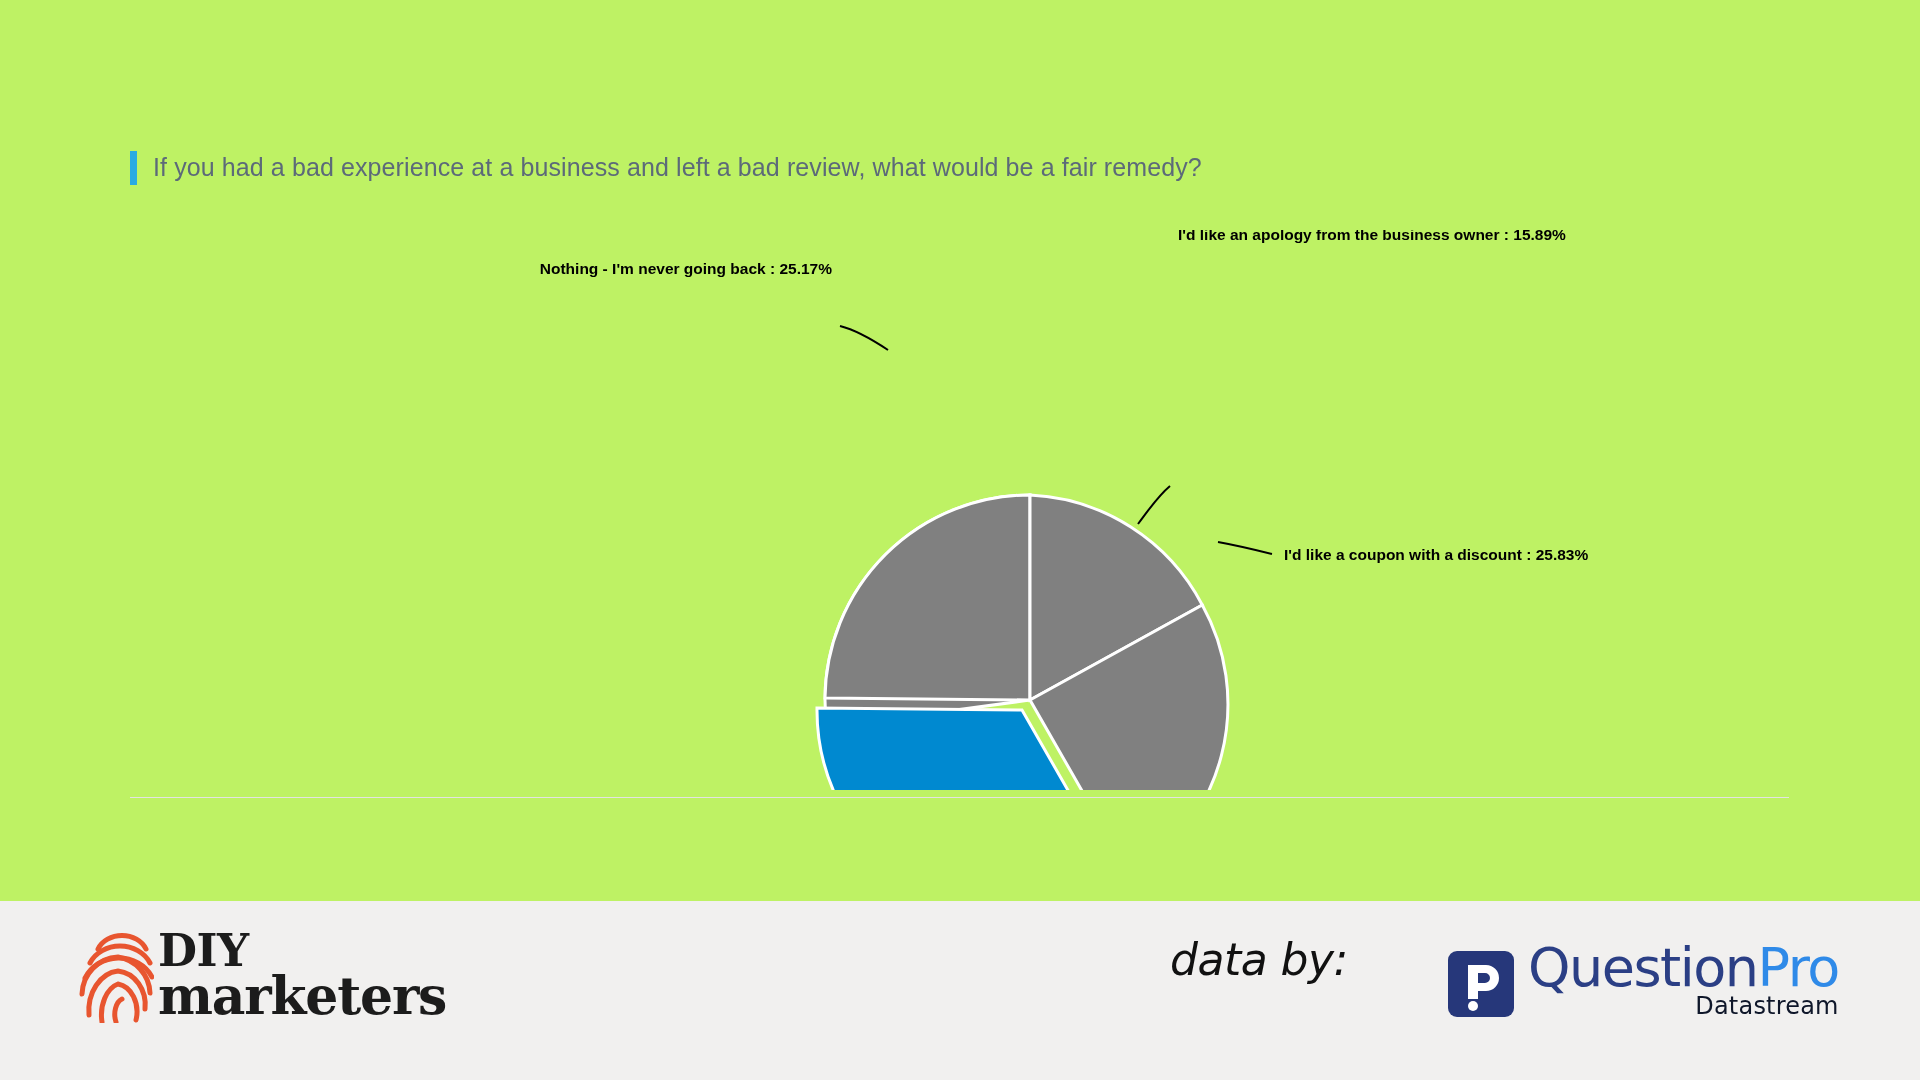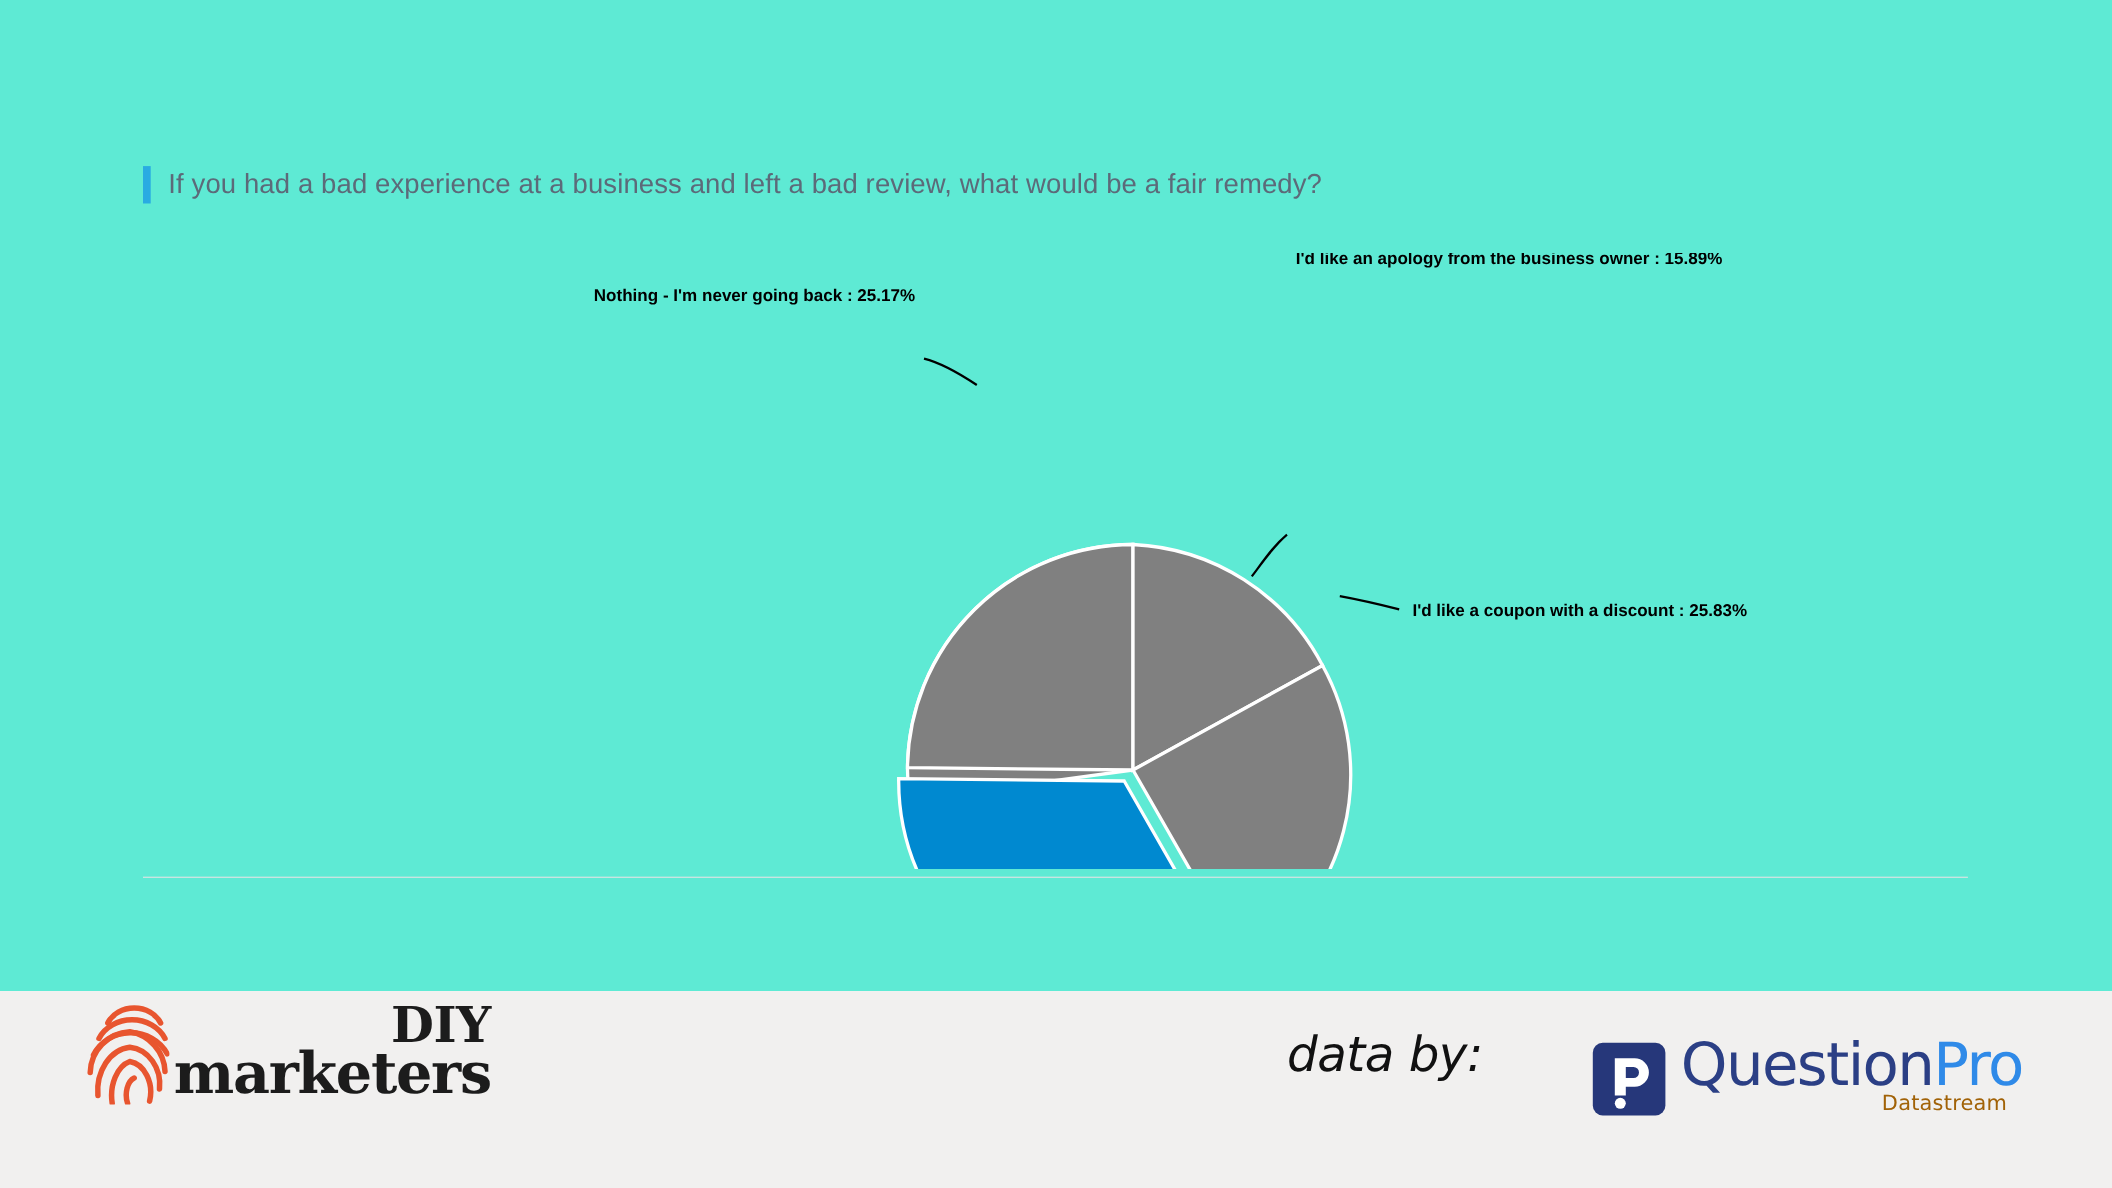--- a/index.html
+++ b/index.html
@@ -14,21 +14,21 @@
     overflow: hidden;
     position: relative;
   }
 
   
   .slide {
     position: absolute;
     left: 0; top: 0;
     width: 1920px;
     height: 901px;
-    background: #5eead4;
+    background: #bef264;
   }
 
   
   .question-row {
     position: absolute;
     left: 130px;
     top: 150px;
     display: flex;
     align-items: flex-start;
   }
@@ -85,24 +85,23 @@
     top: 901px;
     width: 1920px;
     height: 179px;
     background: #f1f0ef;
   }
 
   
   .diy-logo {
     position: absolute;
     left: 78px;
-    top: 908px;
+    top: 927px;
     display: flex;
     align-items: center;
-    text-align: right;
   }
   .fingerprint {
     width: 76px;
     height: 96px;
     flex: 0 0 auto;
     margin-right: 4px;
   }
   .diy-wordmark {
     display: flex;
     flex-direction: column;
@@ -166,25 +165,25 @@
     font-size: 54px;
     font-weight: 400;
     line-height: 0.96;
     letter-spacing: -1.5px;
     white-space: nowrap;
   }
   .qp-question { color: #2b3f85; }
   .qp-pro { color: #2f8ae8; }
   .qp-sub {
     font-family: "DejaVu Sans", sans-serif;
-    font-size: 19px;
-    color: #a16207;
+    font-size: 24px;
+    color: #0f172a;
     letter-spacing: 0.2px;
     margin-top: -2px;
-    margin-right: 14px;
+    margin-right: 0;
   }
 </style>
 </head>
 <body>
 
 <div class="slide">
 
   <div class="question-row">
     <div class="accent-bar"></div>
     <div class="question-text">If you had a bad experience at a business and left a bad review, what would be a fair remedy?</div>

